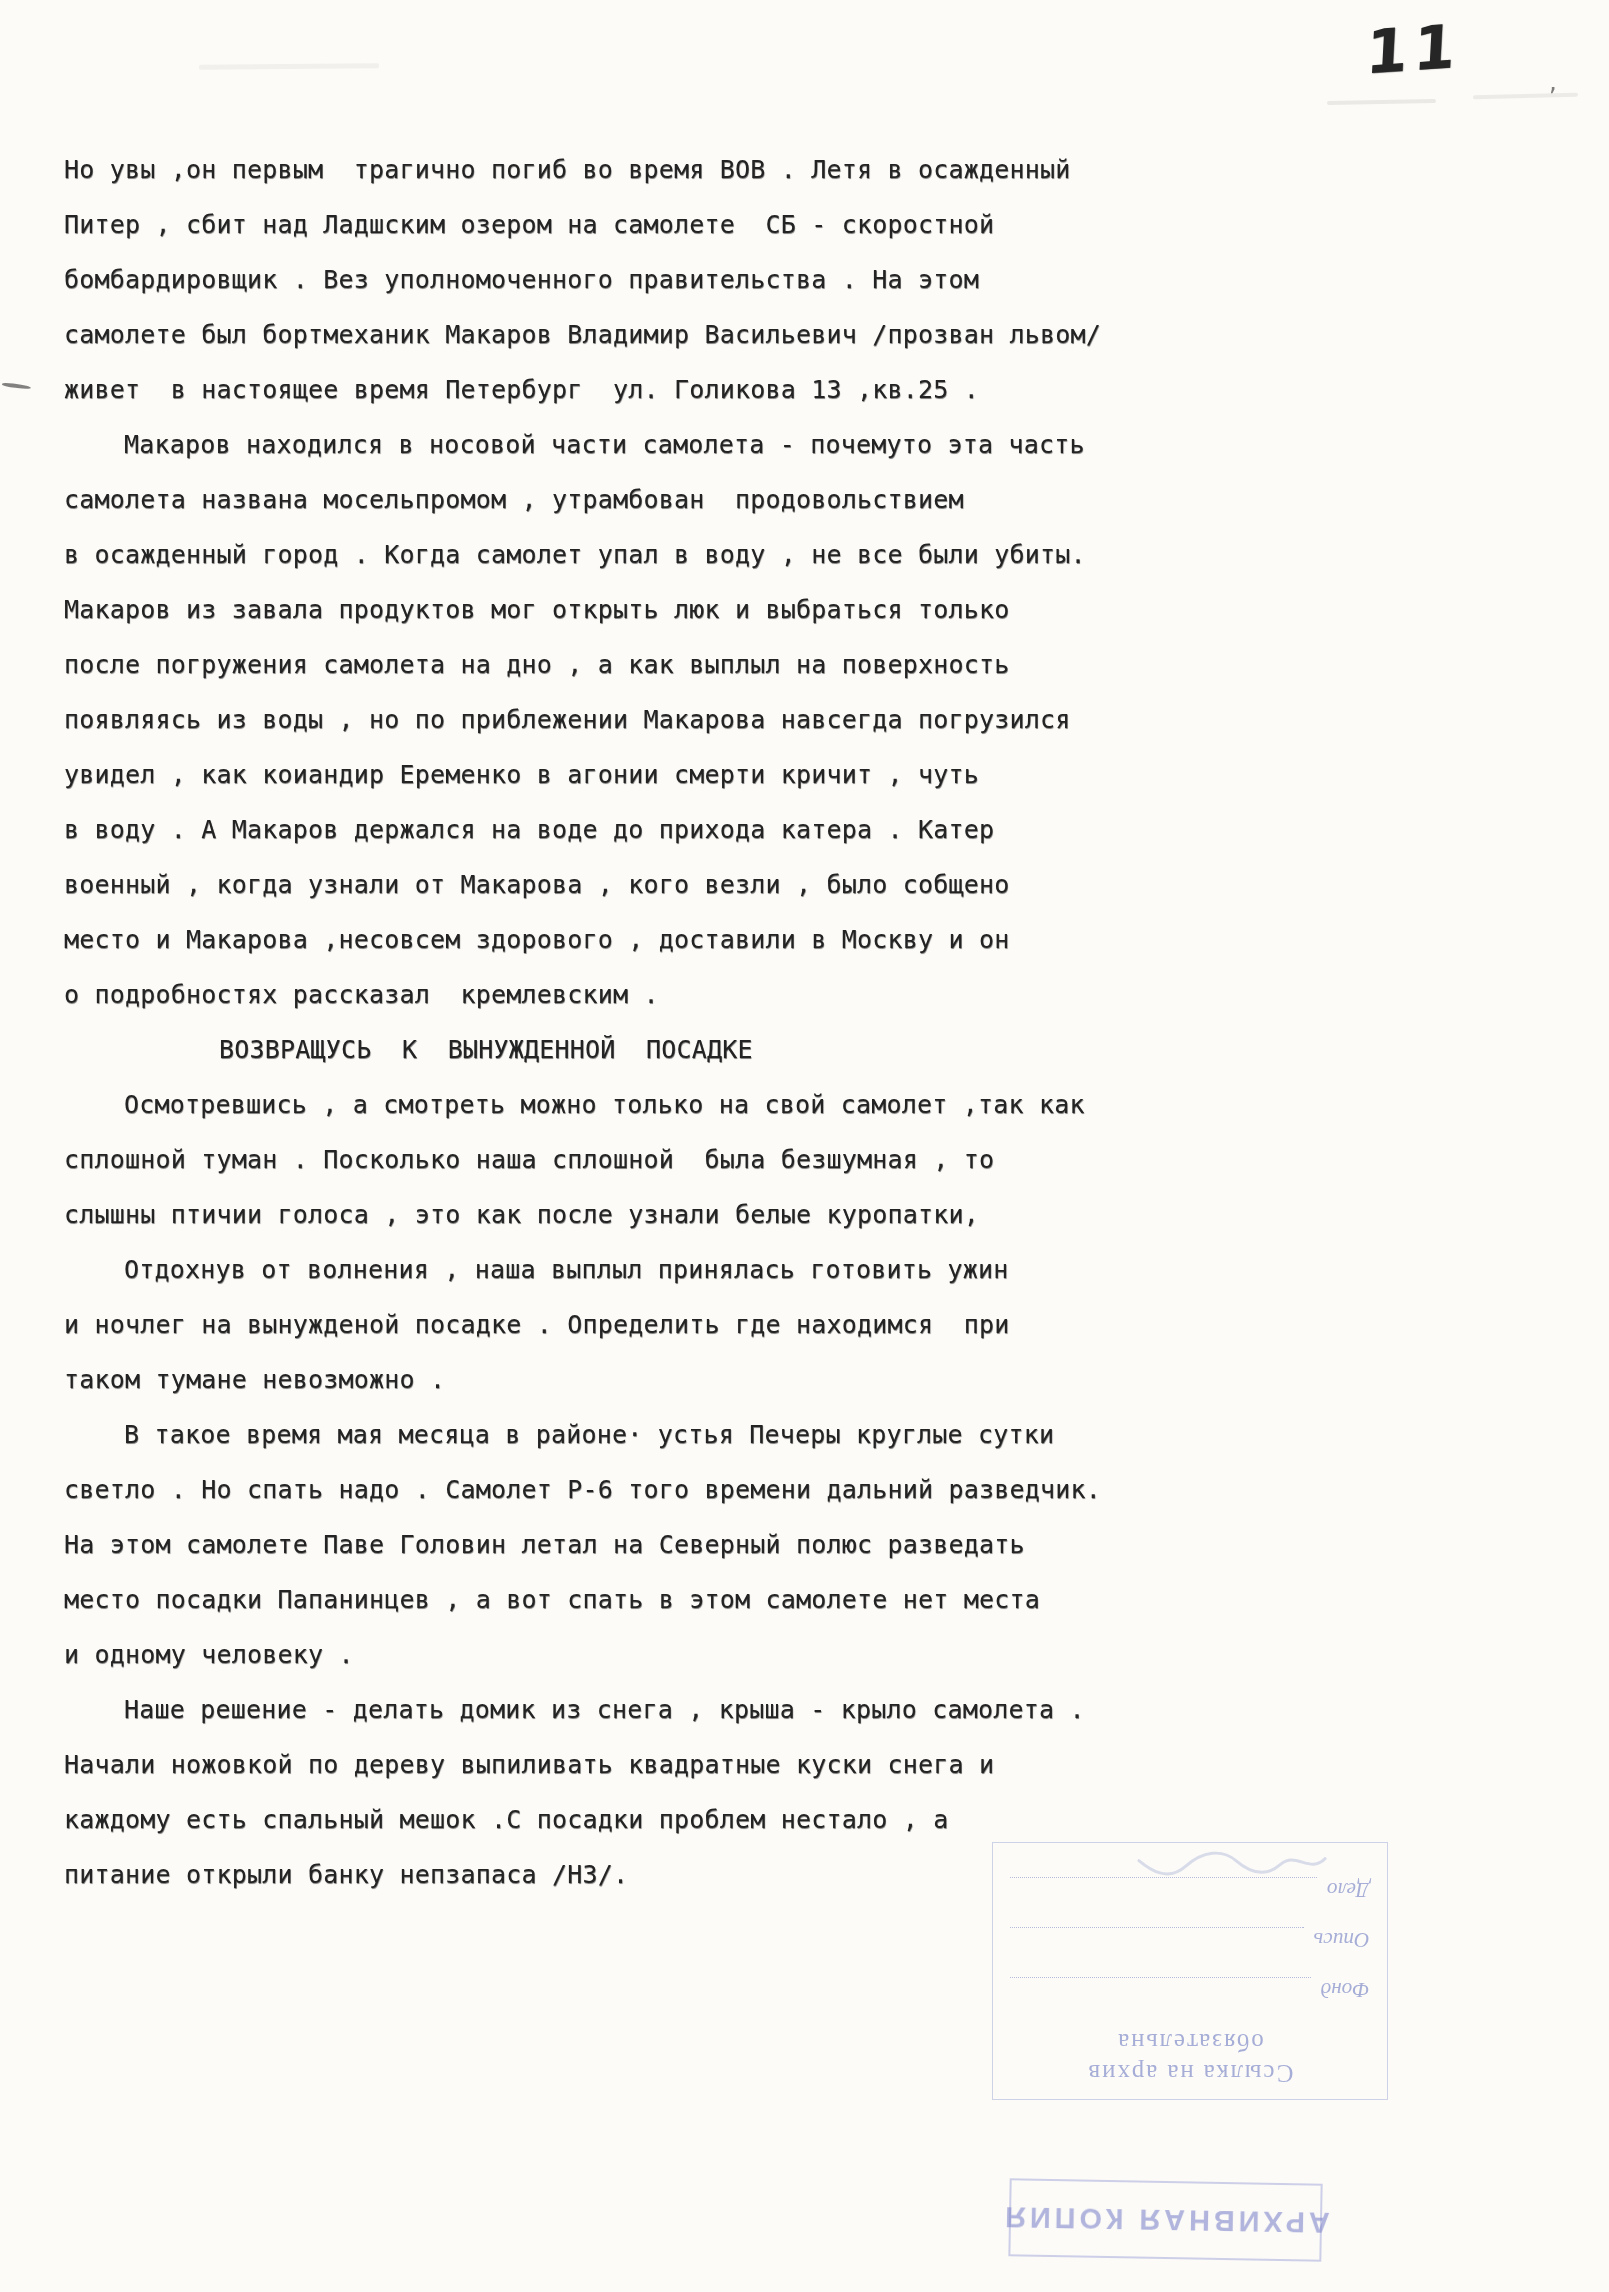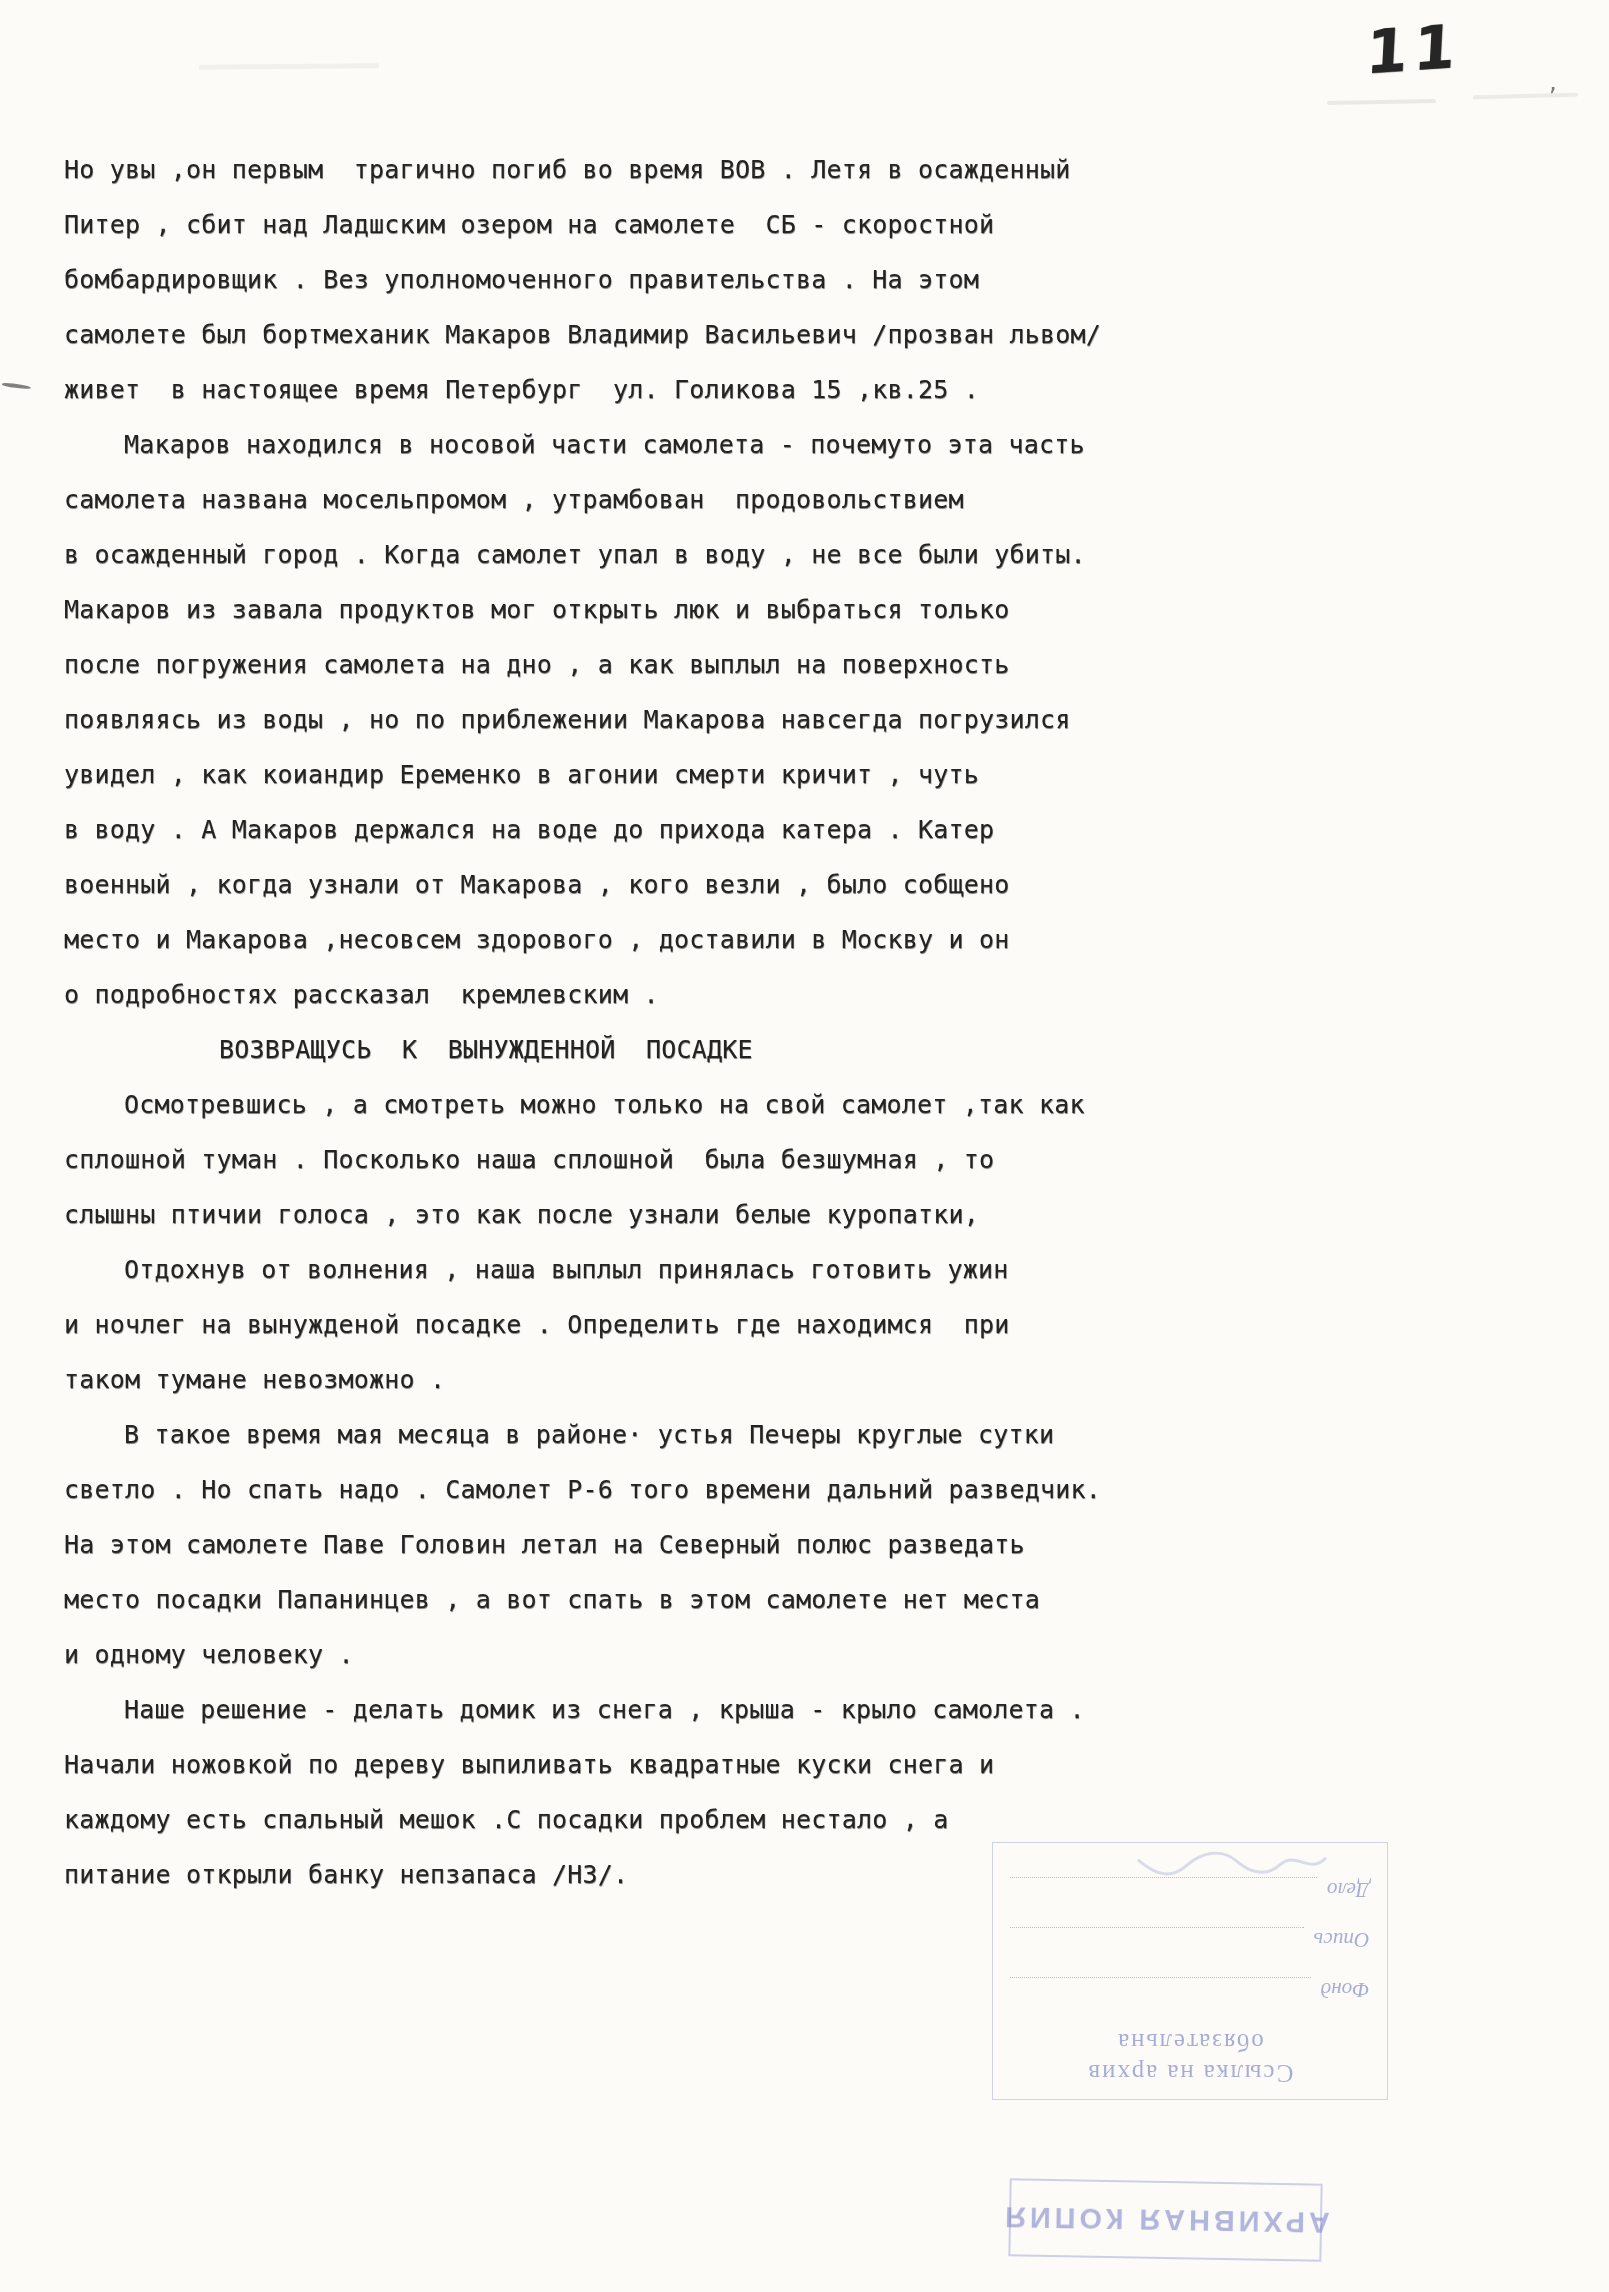--- a/index.html
+++ b/index.html
@@ -85,21 +85,21 @@
   <div class="smudge s1"></div>
   <div class="smudge s2"></div>
   <div class="tick">’</div>
   <div class="margin-mark"></div>
 
   <div class="text-column" id="text-column">
       <div class="line">Но увы ,он первым  трагично погиб во время ВОВ . Летя в осажденный</div>
       <div class="line">Питер , сбит над Ладшским озером на самолете  СБ - скоростной</div>
       <div class="line">бомбардировщик . Вез уполномоченного правительства . На этом</div>
       <div class="line">самолете был бортмеханик Макаров Владимир Васильевич /прозван львом/</div>
-      <div class="line">живет  в настоящее время Петербург  ул. Голикова 15 ,кв.25 .</div>
+      <div class="line">живет  в настоящее время Петербург  ул. Голикова 13 ,кв.25 .</div>
       <div class="line indent">Макаров находился в носовой части самолета - почемуто эта часть</div>
       <div class="line">самолета названа мосельпромом , утрамбован  продовольствием</div>
       <div class="line">в осажденный город . Когда самолет упал в воду , не все были убиты.</div>
       <div class="line">Макаров из завала продуктов мог открыть люк и выбраться только</div>
       <div class="line">после погружения самолета на дно , а как выплыл на поверхность</div>
       <div class="line">появляясь из воды , но по приблежении Макарова навсегда погрузился</div>
       <div class="line">увидел , как коиандир Еременко в агонии смерти кричит , чуть</div>
       <div class="line">в воду . А Макаров держался на воде до прихода катера . Катер</div>
       <div class="line">военный , когда узнали от Макарова , кого везли , было собщено</div>
       <div class="line">место и Макарова ,несовсем здорового , доставили в Москву и он</div>

